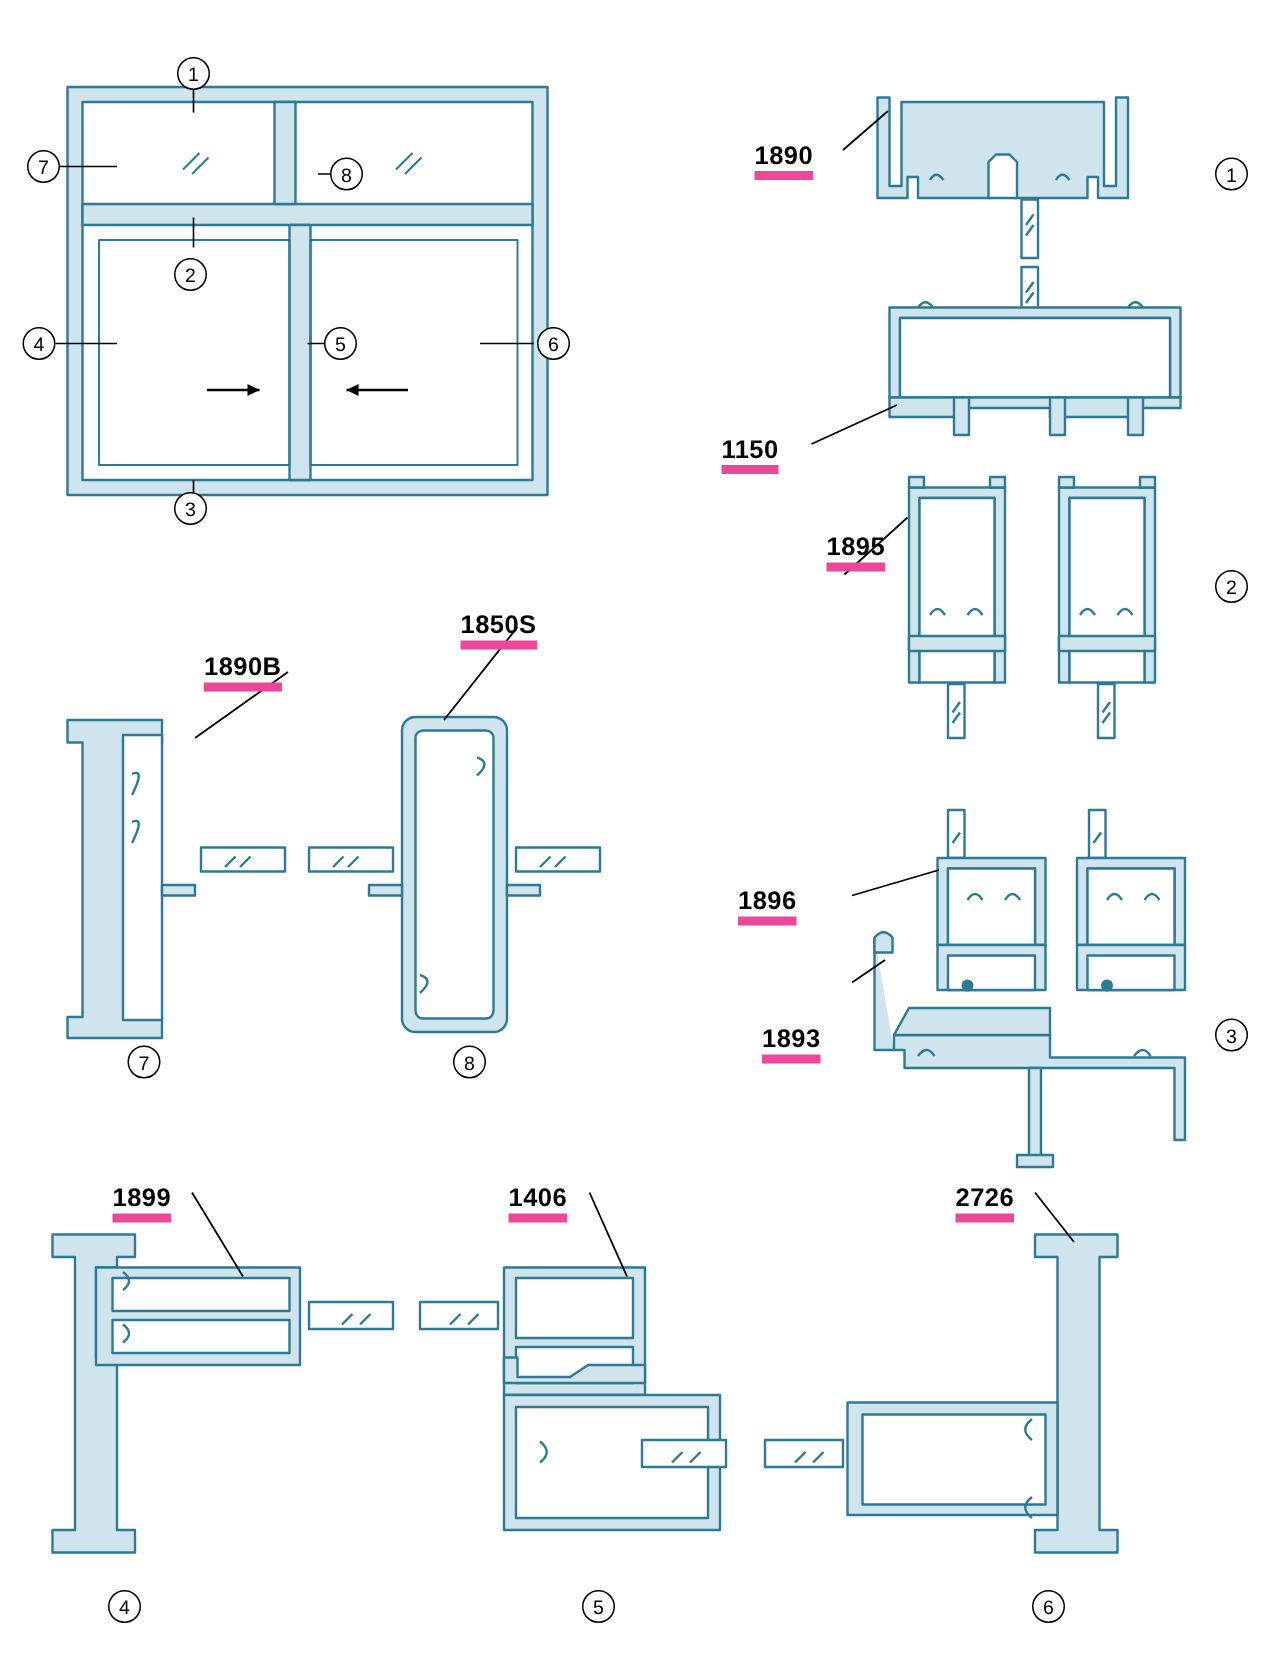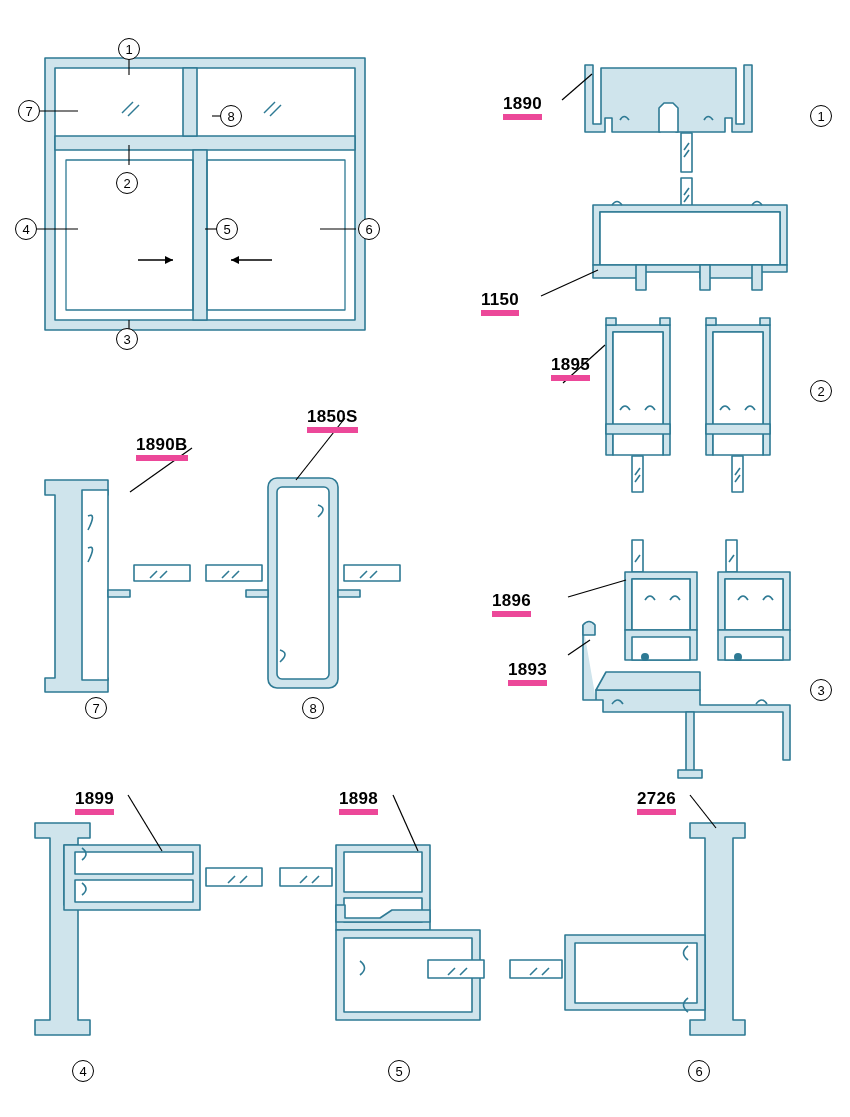--- a/index.html
+++ b/index.html
@@ -229,25 +229,25 @@
     <line x1="128" y1="795" x2="162" y2="851"></line>
     <line x1="393" y1="795" x2="418" y2="851"></line>
     <line x1="690" y1="795" x2="716" y2="828"></line>
   </g>
 </svg>
 
 <div class="lbl" style="left:503px;top:95px;">1890</div>
 <div class="lbl" style="left:481px;top:291px;">1150</div>
 <div class="lbl" style="left:503px;top:356px;margin-left:48px;">1895</div>
 <div class="lbl" style="left:492px;top:592px;">1896</div>
-<div class="lbl" style="left:508px;top:661px;text-align:right;">1893</div>
+<div class="lbl" style="left:508px;top:684px;text-align:right;">1893</div>
 <div class="lbl" style="left:136px;top:436px;">1890B</div>
 <div class="lbl" style="left:307px;top:408px;">1850S</div>
 <div class="lbl" style="left:75px;top:790px;">1899</div>
-<div class="lbl" style="left:339px;top:790px;">1898</div>
+<div class="lbl" style="left:339px;top:790px;">1406</div>
 <div class="lbl" style="left:637px;top:790px;">2726</div>
 
 <div class="cnum" style="left:118px;top:38px;">1</div>
 <div class="cnum" style="left:18px;top:100px;">7</div>
 <div class="cnum" style="left:220px;top:105px;">8</div>
 <div class="cnum" style="left:116px;top:172px;">2</div>
 <div class="cnum" style="left:15px;top:218px;">4</div>
 <div class="cnum" style="left:216px;top:218px;">5</div>
 <div class="cnum" style="left:358px;top:218px;">6</div>
 <div class="cnum" style="left:116px;top:328px;">3</div>

